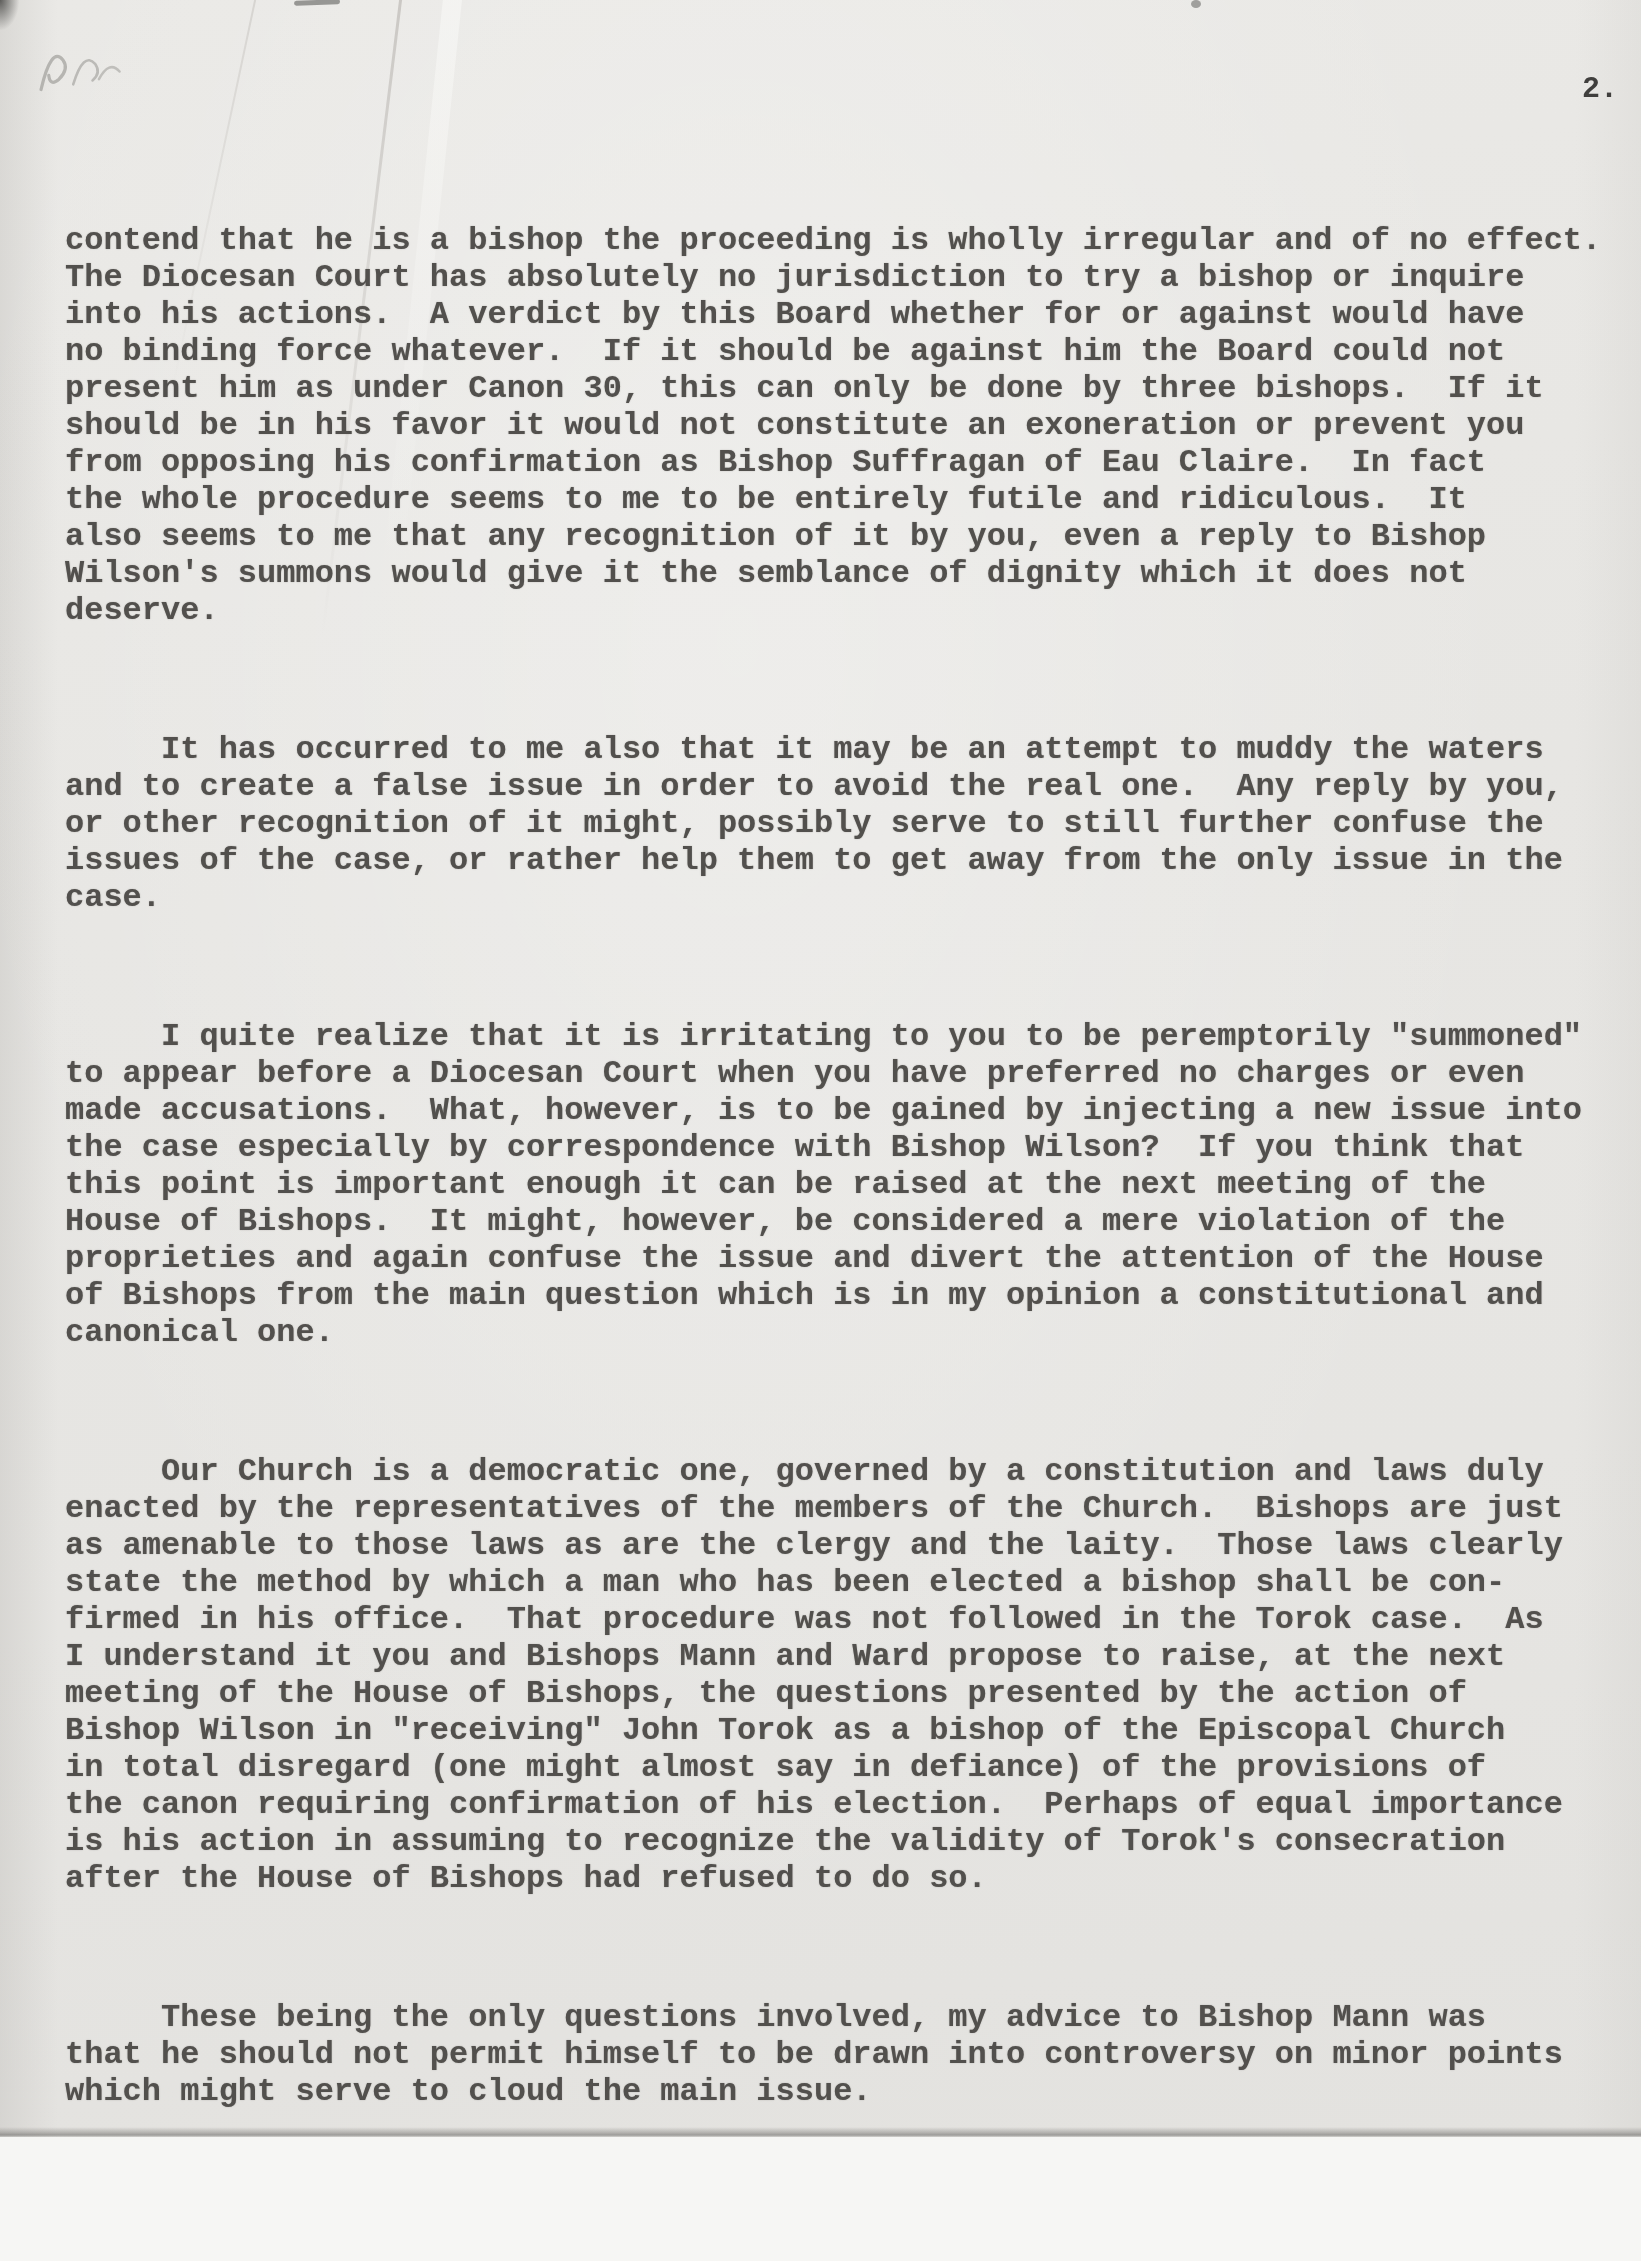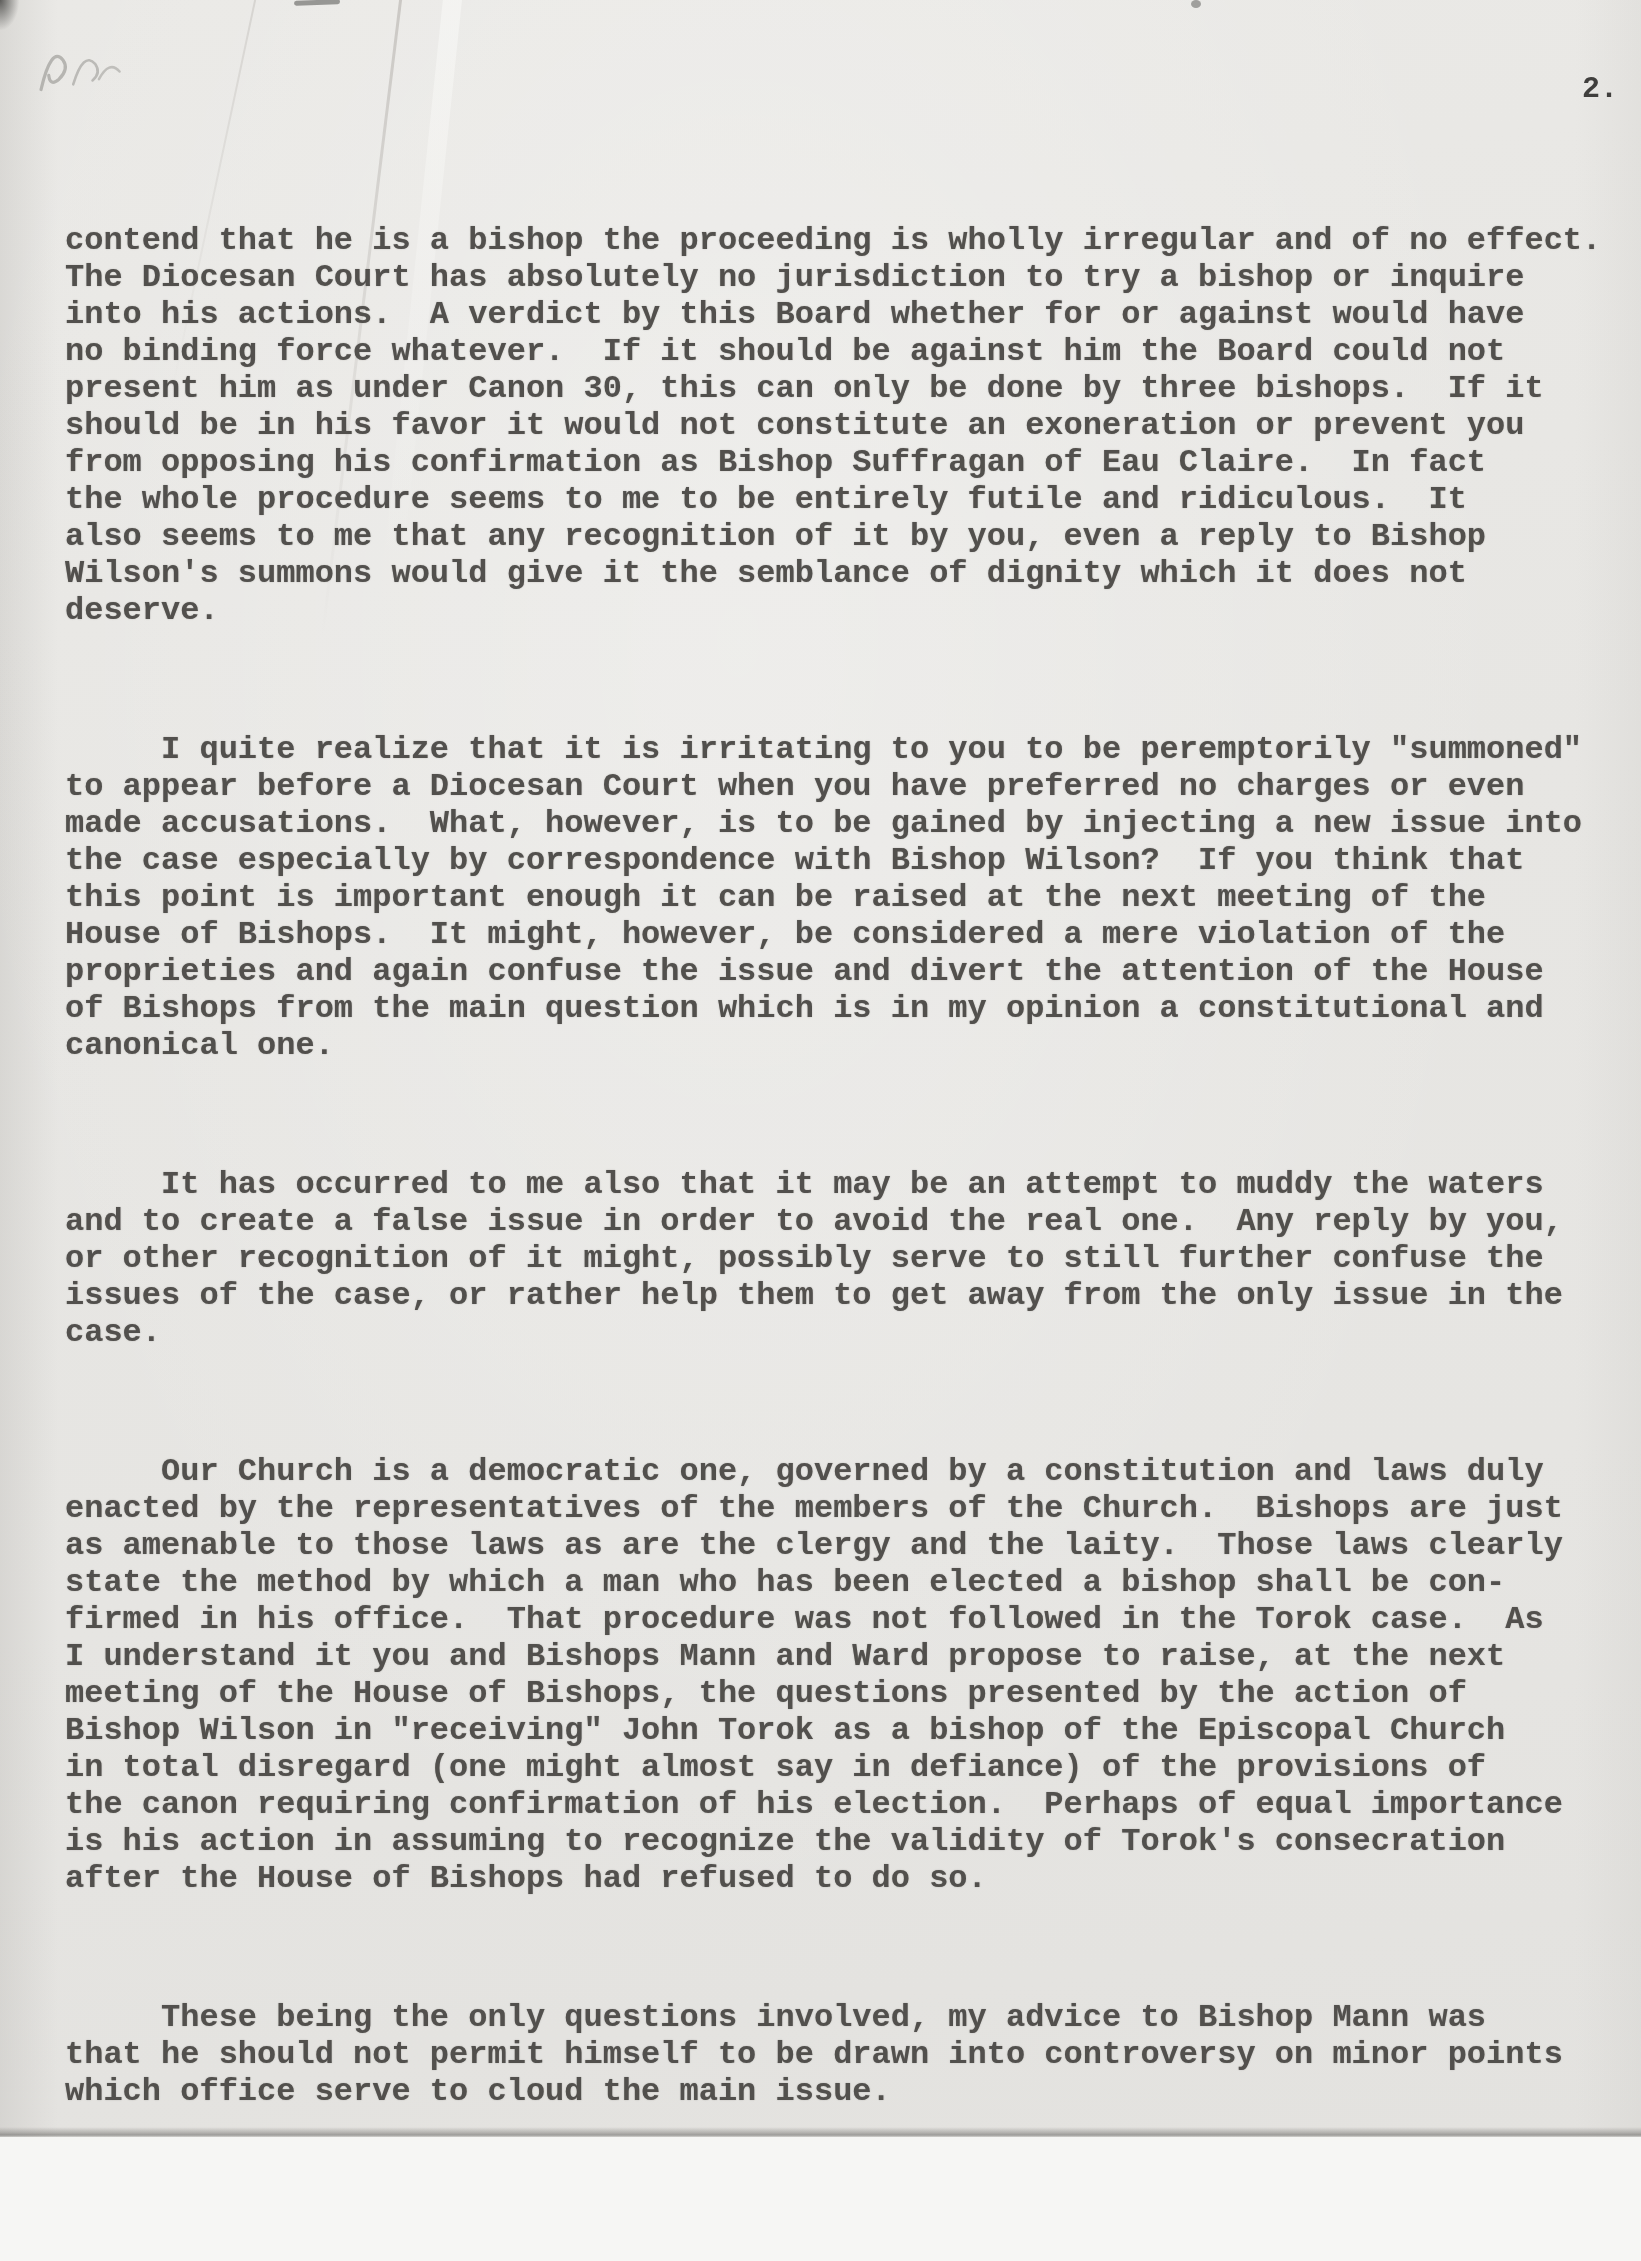--- a/index.html
+++ b/index.html
@@ -103,49 +103,49 @@
 The Diocesan Court has absolutely no jurisdiction to try a bishop or inquire
 into his actions.  A verdict by this Board whether for or against would have
 no binding force whatever.  If it should be against him the Board could not
 present him as under Canon 30, this can only be done by three bishops.  If it
 should be in his favor it would not constitute an exoneration or prevent you
 from opposing his confirmation as Bishop Suffragan of Eau Claire.  In fact
 the whole procedure seems to me to be entirely futile and ridiculous.  It
 also seems to me that any recognition of it by you, even a reply to Bishop
 Wilson's summons would give it the semblance of dignity which it does not
 deserve.</div>
+    <div class="para">     It has occurred to me also that it may be an attempt to muddy the waters
+and to create a false issue in order to avoid the real one.  Any reply by you,
+or other recognition of it might, possibly serve to still further confuse the
+issues of the case, or rather help them to get away from the only issue in the
+case.</div>
     <div class="para">     I quite realize that it is irritating to you to be peremptorily "summoned"
 to appear before a Diocesan Court when you have preferred no charges or even
 made accusations.  What, however, is to be gained by injecting a new issue into
 the case especially by correspondence with Bishop Wilson?  If you think that
 this point is important enough it can be raised at the next meeting of the
 House of Bishops.  It might, however, be considered a mere violation of the
 proprieties and again confuse the issue and divert the attention of the House
 of Bishops from the main question which is in my opinion a constitutional and
 canonical one.</div>
-    <div class="para">     It has occurred to me also that it may be an attempt to muddy the waters
-and to create a false issue in order to avoid the real one.  Any reply by you,
-or other recognition of it might, possibly serve to still further confuse the
-issues of the case, or rather help them to get away from the only issue in the
-case.</div>
     <div class="para">     Our Church is a democratic one, governed by a constitution and laws duly
 enacted by the representatives of the members of the Church.  Bishops are just
 as amenable to those laws as are the clergy and the laity.  Those laws clearly
 state the method by which a man who has been elected a bishop shall be con-
 firmed in his office.  That procedure was not followed in the Torok case.  As
 I understand it you and Bishops Mann and Ward propose to raise, at the next
 meeting of the House of Bishops, the questions presented by the action of
 Bishop Wilson in "receiving" John Torok as a bishop of the Episcopal Church
 in total disregard (one might almost say in defiance) of the provisions of
 the canon requiring confirmation of his election.  Perhaps of equal importance
 is his action in assuming to recognize the validity of Torok's consecration
 after the House of Bishops had refused to do so.</div>
     <div class="para">     These being the only questions involved, my advice to Bishop Mann was
 that he should not permit himself to be drawn into controversy on minor points
-which office serve to cloud the main issue.</div>
+which might serve to cloud the main issue.</div>
     
     
 
     
     
     
   </div>
 
   <div class="paper-edge"></div>
 </div>

